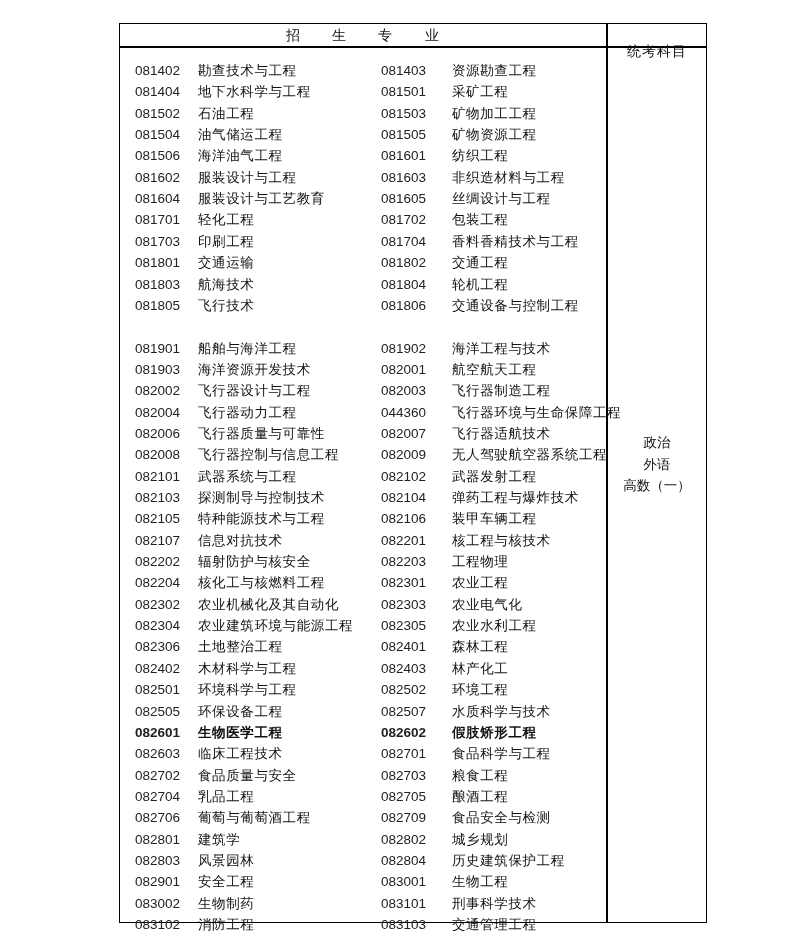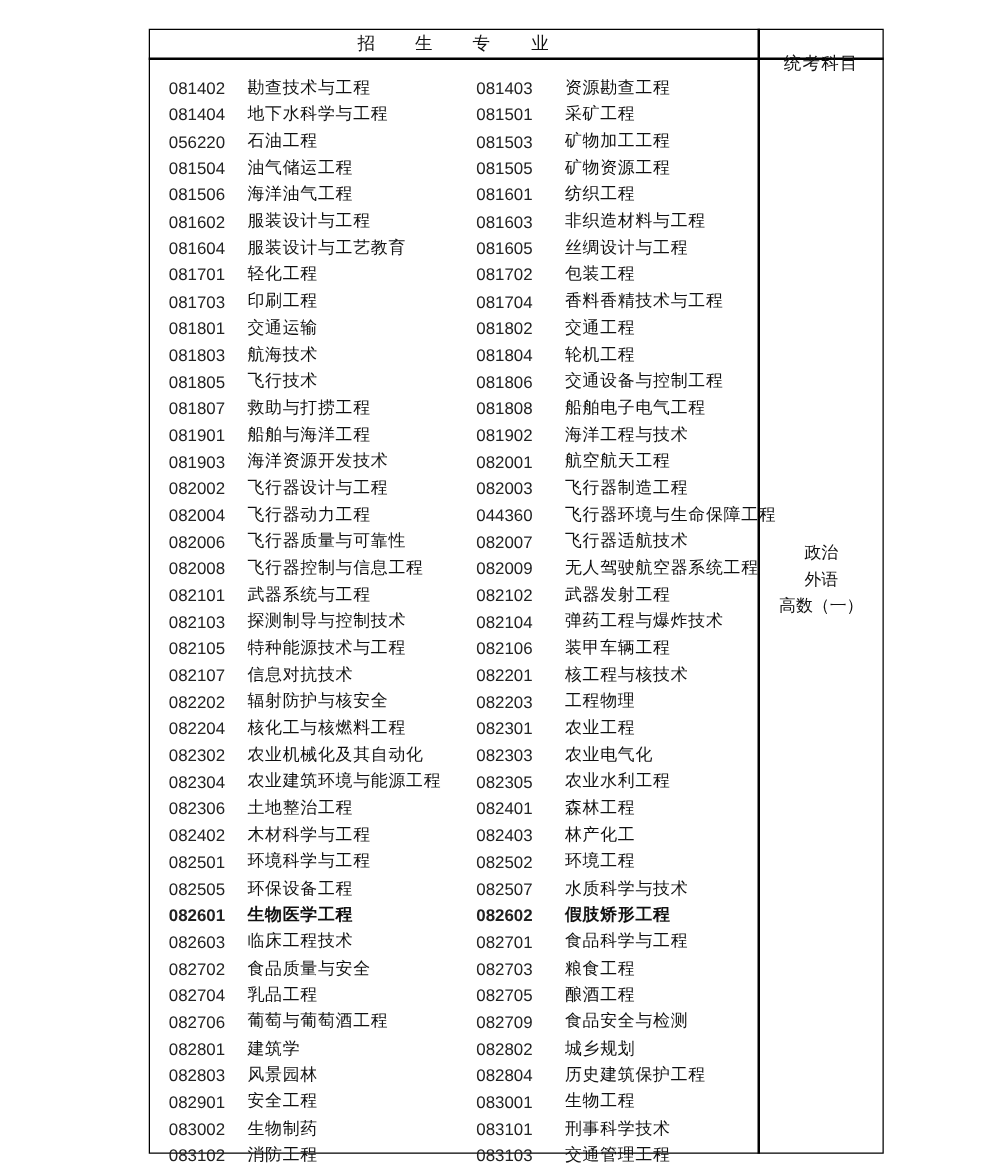--- a/index.html
+++ b/index.html
@@ -72,21 +72,21 @@
       <span class="code c2">081403</span>
       <span class="name n2">资源勘查工程</span>
     </div>
     <div class="row" style="top: 69.35px;">
       <span class="code c1">081404</span>
       <span class="name n1">地下水科学与工程</span>
       <span class="code c2">081501</span>
       <span class="name n2">采矿工程</span>
     </div>
     <div class="row" style="top: 90.7px;">
-      <span class="code c1">056220</span>
+      <span class="code c1">081502</span>
       <span class="name n1">石油工程</span>
       <span class="code c2">081503</span>
       <span class="name n2">矿物加工工程</span>
     </div>
     <div class="row" style="top: 112.05px;">
       <span class="code c1">081504</span>
       <span class="name n1">油气储运工程</span>
       <span class="code c2">081505</span>
       <span class="name n2">矿物资源工程</span>
     </div>
@@ -131,26 +131,20 @@
       <span class="name n1">航海技术</span>
       <span class="code c2">081804</span>
       <span class="name n2">轮机工程</span>
     </div>
     <div class="row" style="top: 282.85px;">
       <span class="code c1">081805</span>
       <span class="name n1">飞行技术</span>
       <span class="code c2">081806</span>
       <span class="name n2">交通设备与控制工程</span>
     </div>
-    <div class="row" style="top: 304.2px;">
-      <span class="code c1">081807</span>
-      <span class="name n1">救助与打捞工程</span>
-      <span class="code c2">081808</span>
-      <span class="name n2">船舶电子电气工程</span>
-    </div>
     <div class="row" style="top: 325.55px;">
       <span class="code c1">081901</span>
       <span class="name n1">船舶与海洋工程</span>
       <span class="code c2">081902</span>
       <span class="name n2">海洋工程与技术</span>
     </div>
     <div class="row" style="top: 346.9px;">
       <span class="code c1">081903</span>
       <span class="name n1">海洋资源开发技术</span>
       <span class="code c2">082001</span>

